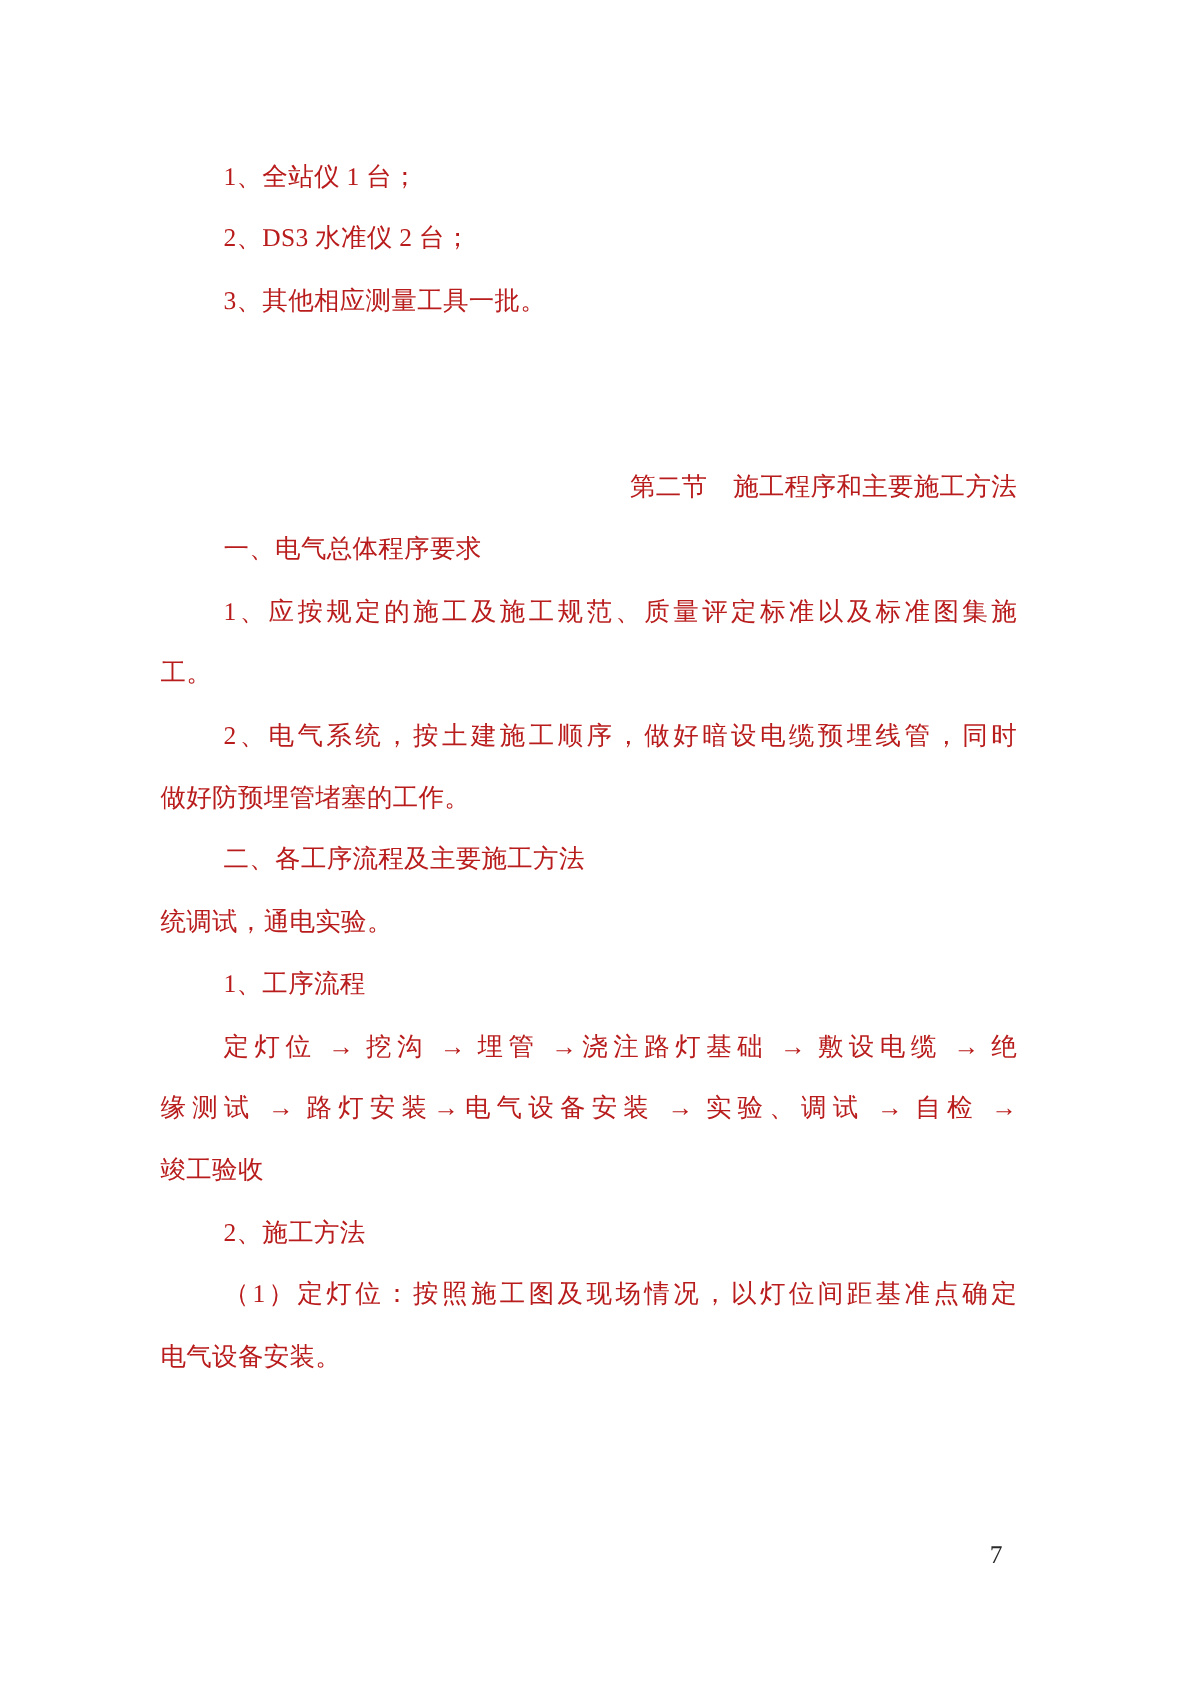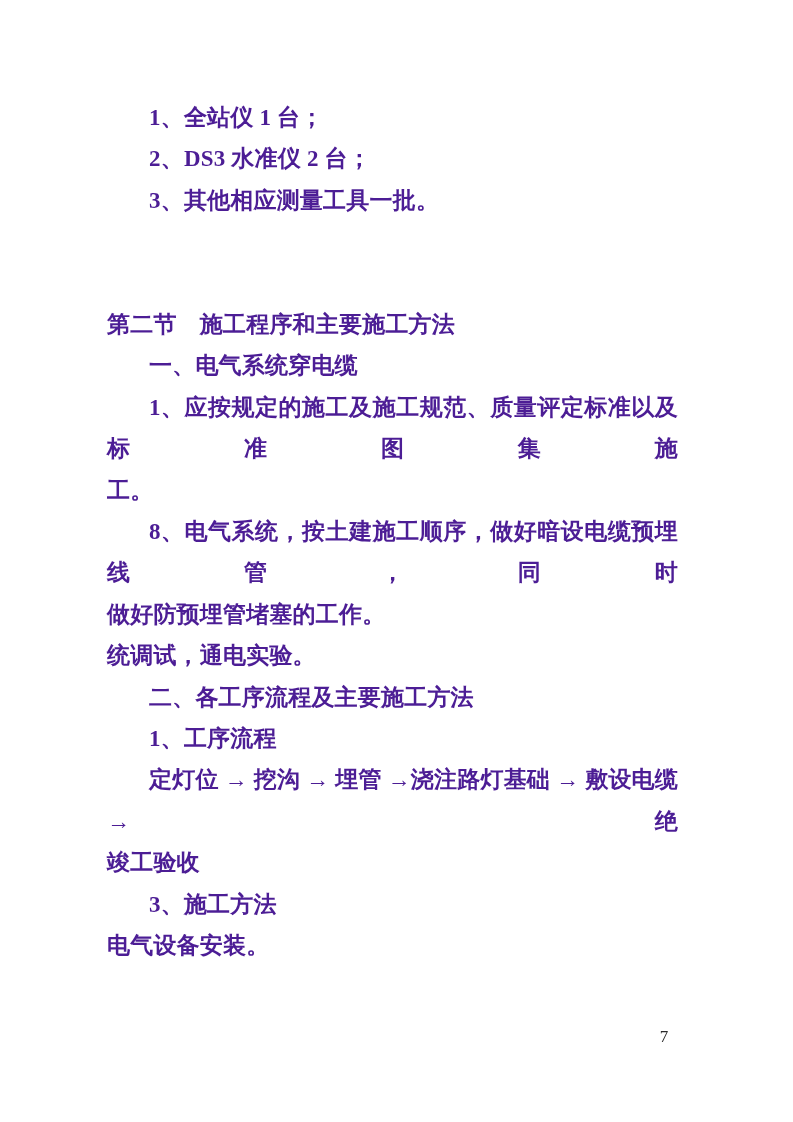--- a/index.html
+++ b/index.html
@@ -15,36 +15,35 @@
     overflow: hidden;
     font-family: "Liberation Serif", "DejaVu Serif", serif;
   }
   .content {
     position: absolute;
     left: 107px;
     top: 97px;
     width: 571px;
   }
   .ln {
-    font-size: 23px;
+    font-size: 17px;
     line-height: 41.4px;
-    color: #4c1d95;
+    color: #b91c1c;
     text-align: left;
     letter-spacing: 0.2px;
-    font-weight: bold;
   }
   .ind {
     text-indent: 42px;
   }
   .jf {
     text-align: justify;
     text-align-last: justify;
   }
   .ctr {
-    text-align: left;
+    text-align: right;
     text-indent: 0;
   }
   .gap2 {
     margin-top: 82.8px; 
   }
   .page-number {
     position: absolute;
     left: 640px;
     top: 1026px;
     width: 48px;
@@ -59,36 +58,38 @@
 
 <div class="page">
   <div class="content">
 
     <div class="ln ind">1、全站仪 1 台；</div>
     <div class="ln ind">2、DS3 水准仪 2 台；</div>
     <div class="ln ind">3、其他相应测量工具一批。</div>
 
     <div class="ln ctr gap2">第二节　施工程序和主要施工方法</div>
 
-    <div class="ln ind">一、电气系统穿电缆</div>
+    <div class="ln ind">一、电气总体程序要求</div>
 
     <div class="ln ind jf">1、应按规定的施工及施工规范、质量评定标准以及标准图集施</div>
     <div class="ln">工。</div>
 
-    <div class="ln ind jf">8、电气系统，按土建施工顺序，做好暗设电缆预埋线管，同时</div>
+    <div class="ln ind jf">2、电气系统，按土建施工顺序，做好暗设电缆预埋线管，同时</div>
     <div class="ln">做好防预埋管堵塞的工作。</div>
 
+    <div class="ln ind">二、各工序流程及主要施工方法</div>
+
     <div class="ln">统调试，通电实验。</div>
-
-    <div class="ln ind">二、各工序流程及主要施工方法</div>
     <div class="ln ind">1、工序流程</div>
 
     <div class="ln ind jf">定灯位 → 挖沟 → 埋管 →浇注路灯基础 → 敷设电缆 → 绝</div>
+    <div class="ln jf">缘测试 → 路灯安装→电气设备安装 →  实验、调试 → 自检 →</div>
     <div class="ln">竣工验收</div>
 
-    <div class="ln ind">3、施工方法</div>
+    <div class="ln ind">2、施工方法</div>
 
+    <div class="ln ind jf">（1）定灯位：按照施工图及现场情况，以灯位间距基准点确定</div>
     <div class="ln">电气设备安装。</div>
 
   </div>
 
   <div class="page-number">7</div>
 </div>
 
 </body></html>

